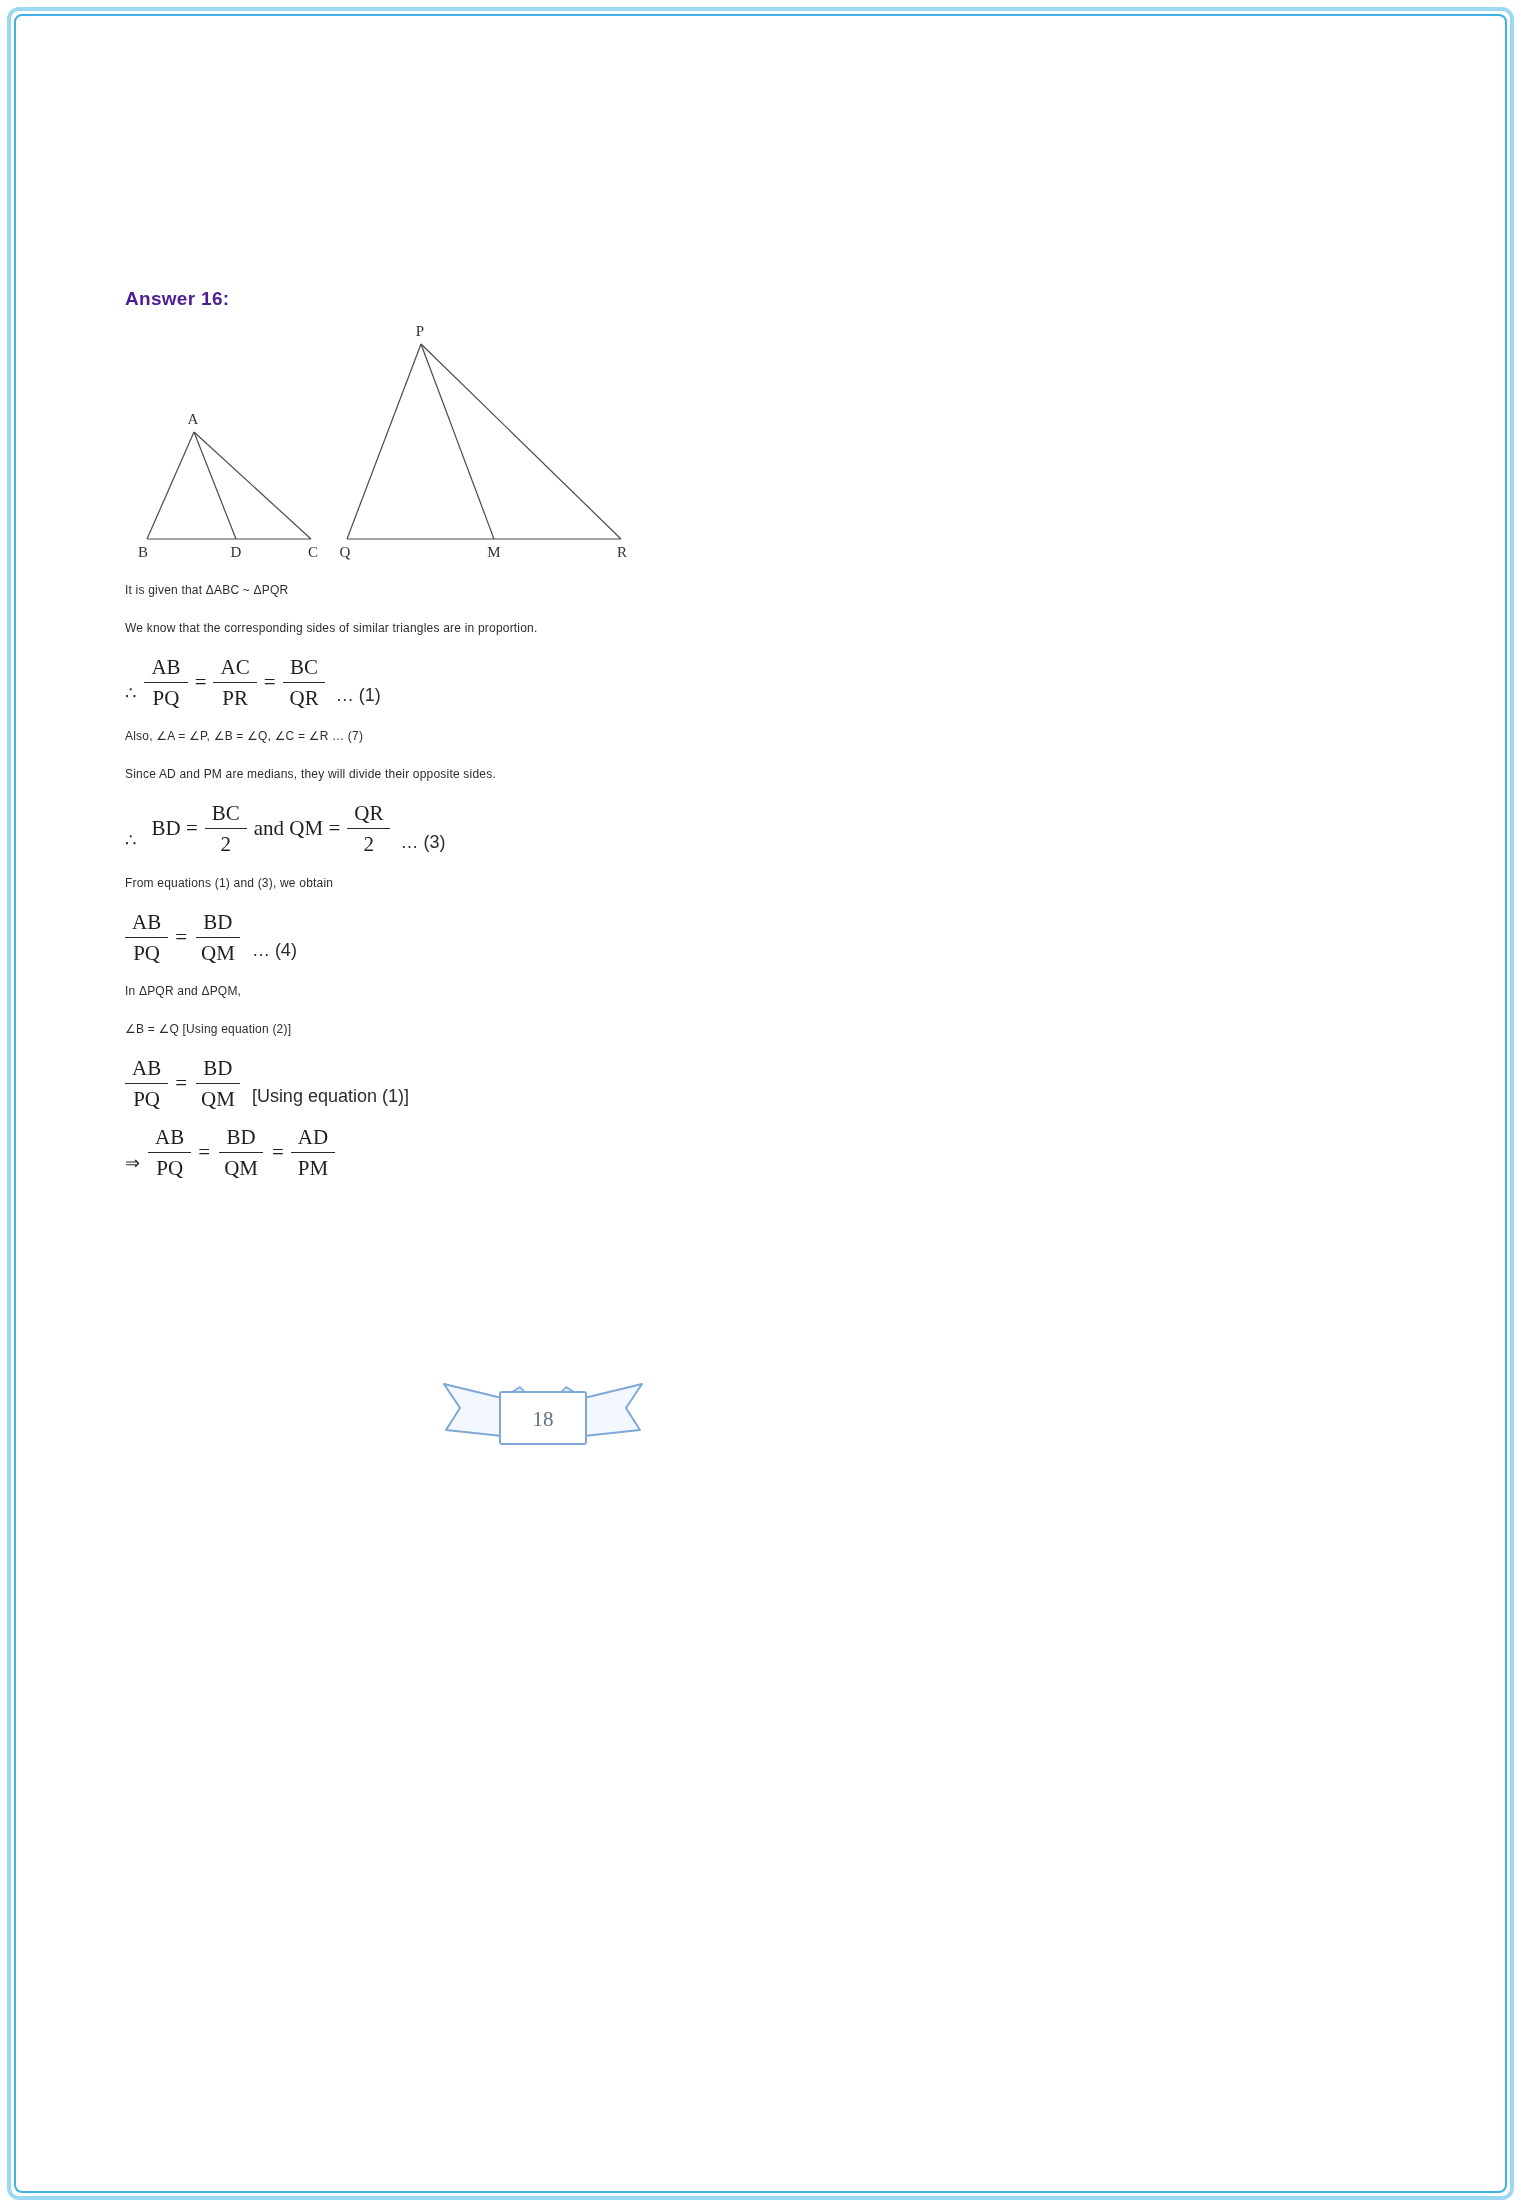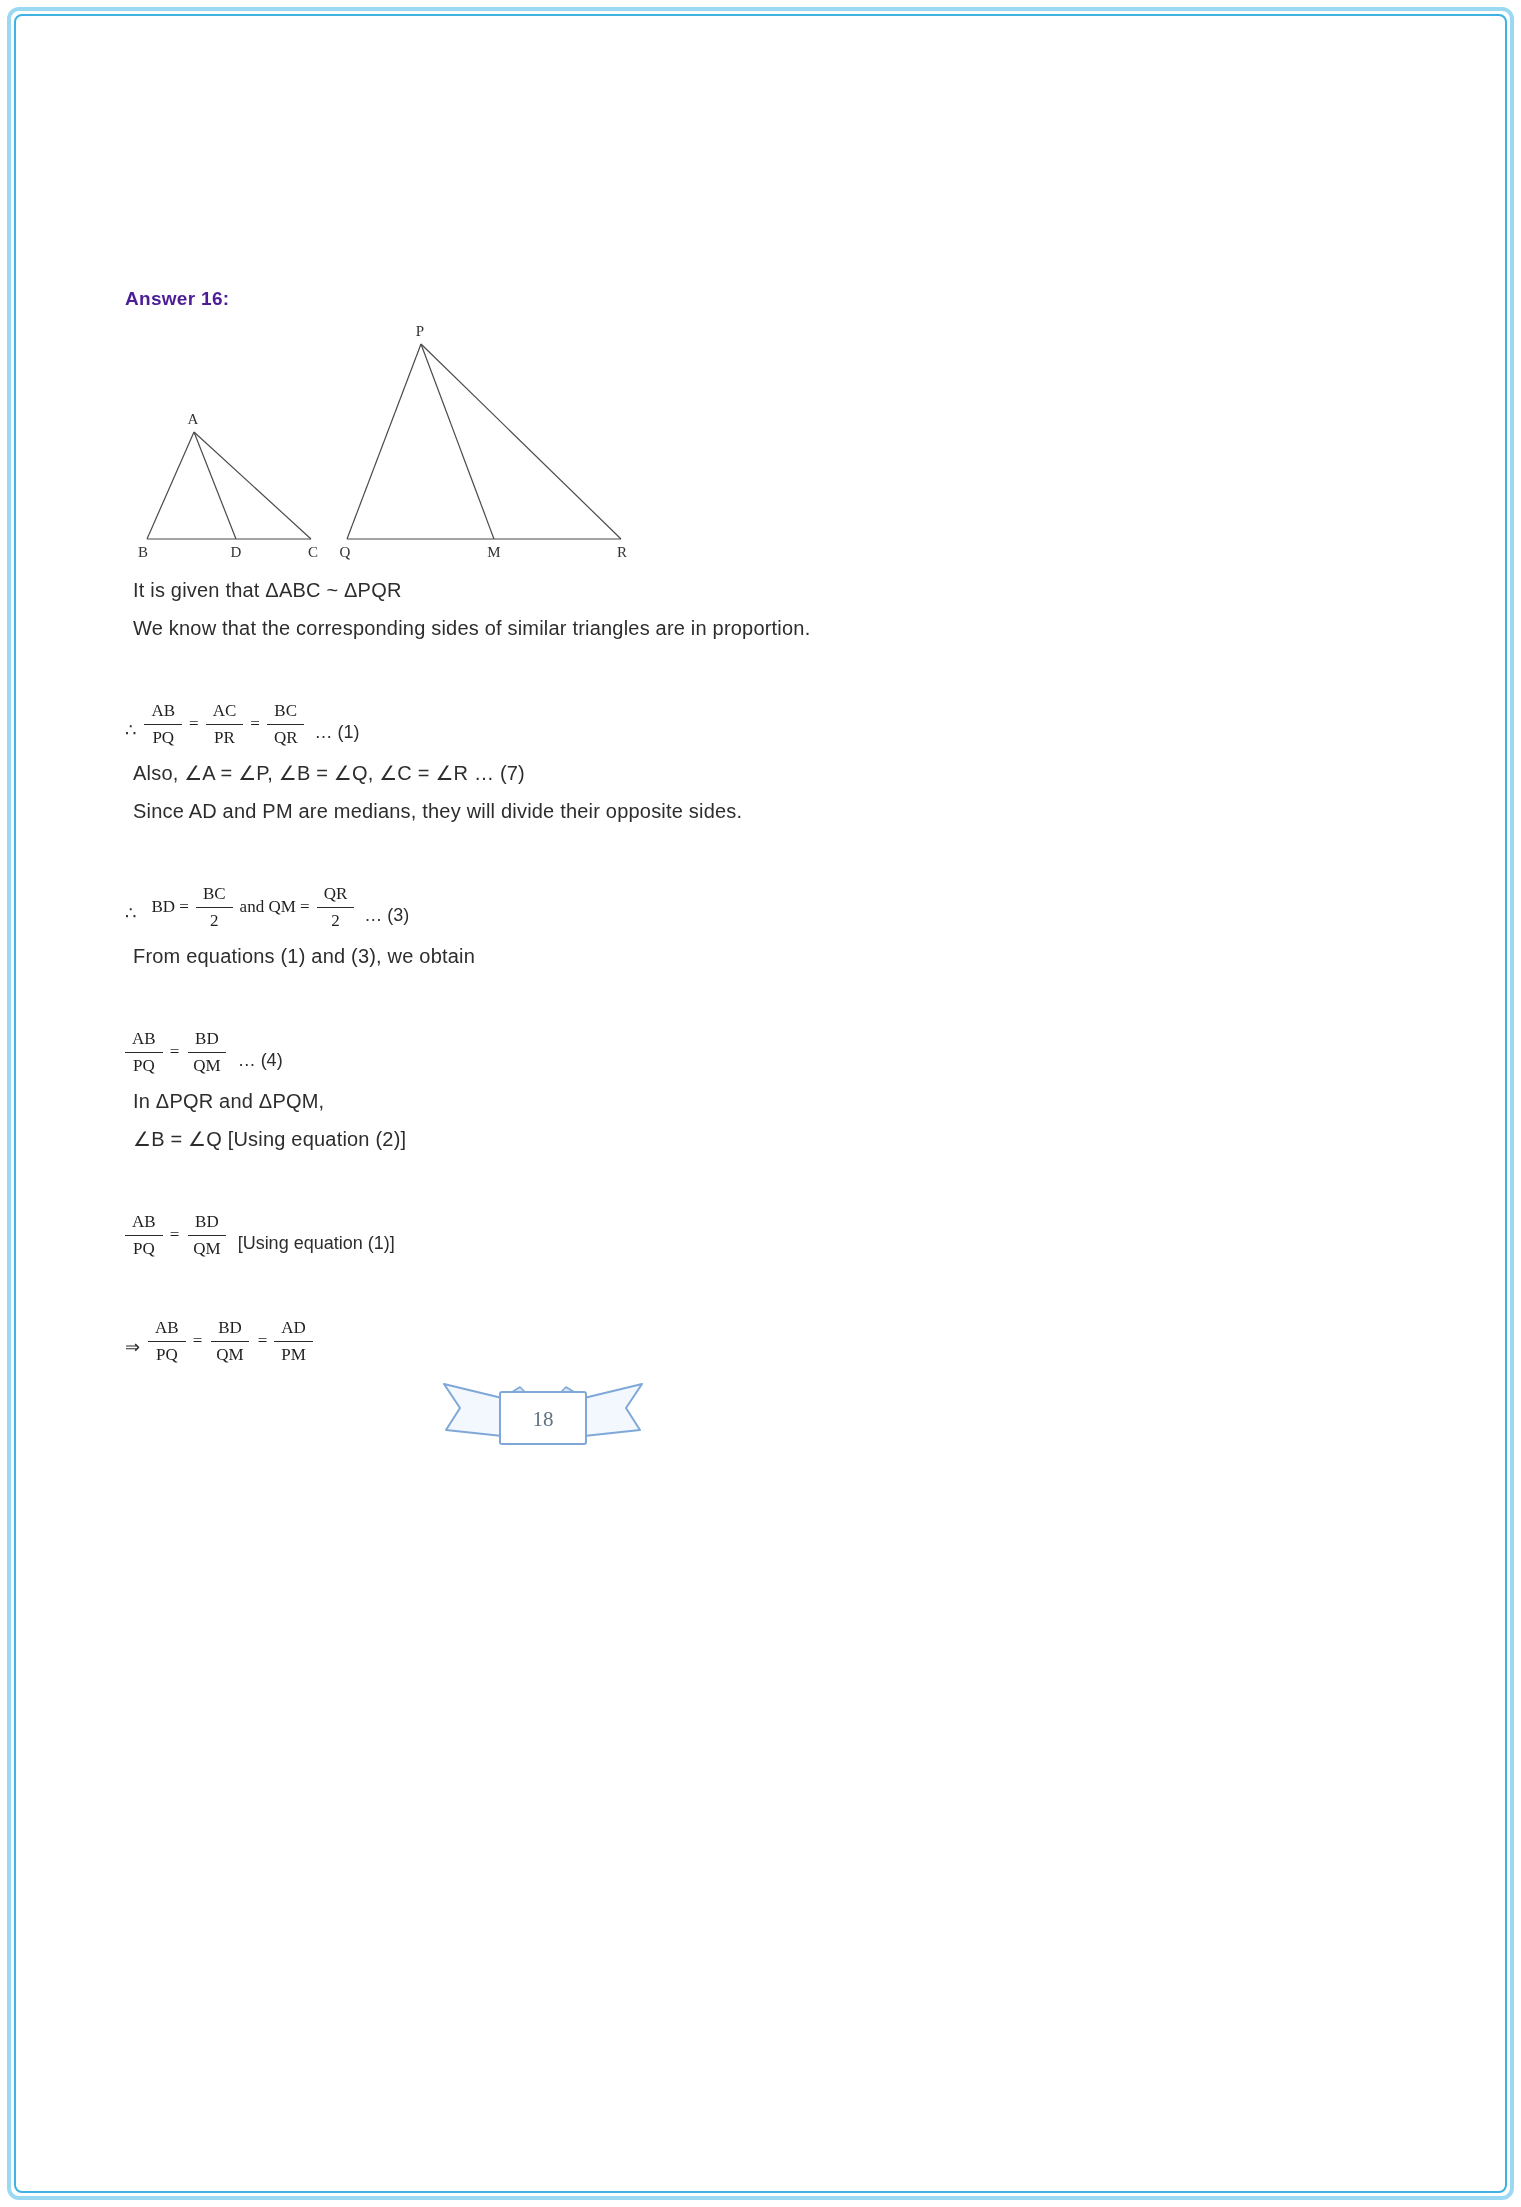--- a/index.html
+++ b/index.html
@@ -27,30 +27,30 @@
     position: absolute; left: 125px; top: 288px; width: 1180px;
   }
   .heading {
     font-size: 19px; font-weight: bold;
     color: #4c1d95;
     margin: 0 0 14px 0;
     letter-spacing: .3px;
   }
   .diagram { display: block; margin: 8px 0 14px 4px; }
   .para {
-    font-size: 20px; line-height: 23px;
-    margin: 15px 8px; letter-spacing: .2px;
+    font-size: 12px; line-height: 23px;
+    margin: 15px 0; letter-spacing: .2px;
   }
   .eq { display: flex; align-items: flex-end; margin: 14px 0; }
   .eq .pre { font-size: 18px; margin-right: 8px; padding-bottom: 6px; }
   .eq .suf { font-size: 18px; margin-left: 10px; padding-bottom: 4px; }
   .grp {
     display: inline-flex; align-items: center;
     font-family: "Liberation Serif", serif;
-    font-size: 17px; color: #1f1f1f; margin-top: 46px;
+    font-size: 21px; color: #1f1f1f;
   }
   .grp .sym { margin: 0 7px; }
   .grp .word { margin: 0 7px; white-space: nowrap; }
   .frac { display: inline-flex; flex-direction: column; align-items: center; line-height: 1.15; }
   .frac .num { padding: 0 7px 3px; border-bottom: 1.5px solid #2a2a2a; }
   .frac .den { padding: 3px 7px 0; }
   .footer { position: absolute; left: 438px; top: 1378px; }
 </style>
 </head>
 <body>

